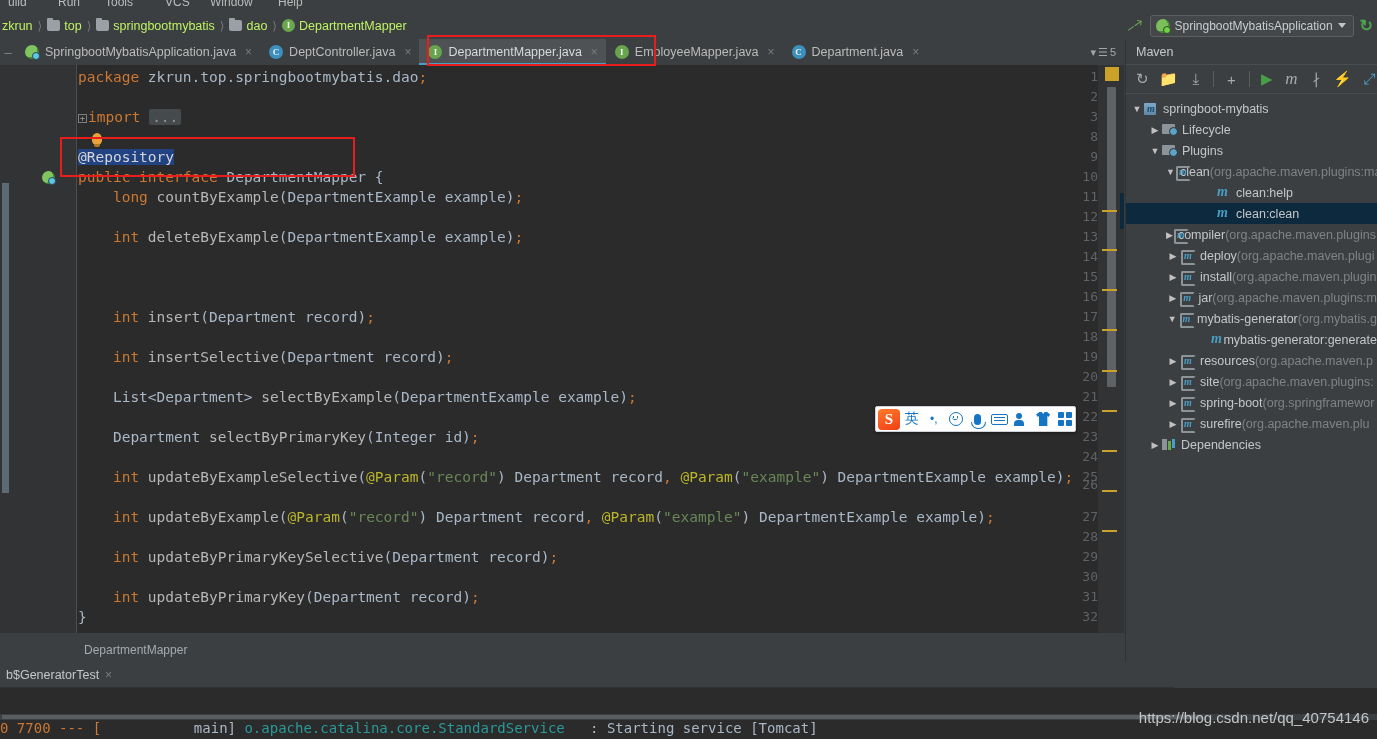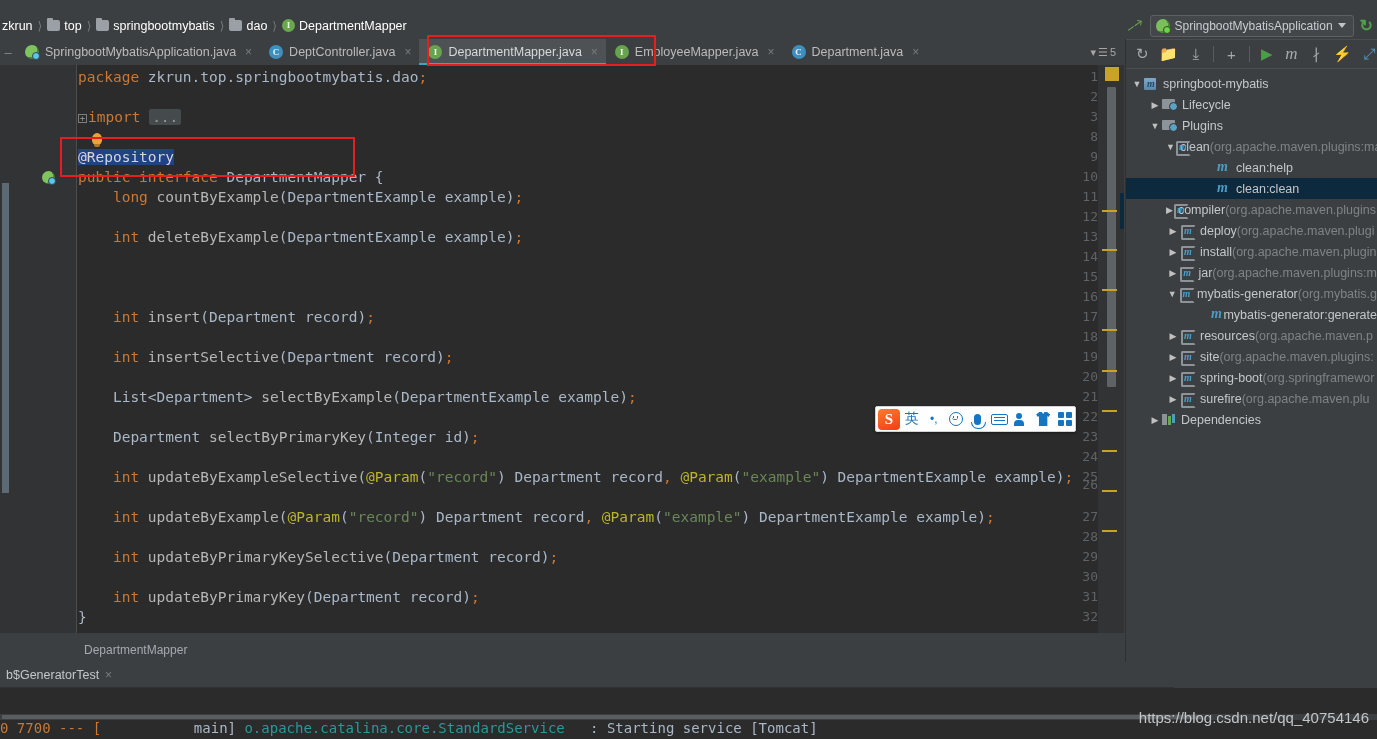--- a/index.html
+++ b/index.html
@@ -21,21 +21,21 @@
     position: absolute; top: -5px; white-space: nowrap;
   }
 
   
   .breadcrumb {
     position: absolute; left: 0; top: 13px; width: 1084px; height: 25px;
     background: #3c3f41; display: flex; align-items: center;
     padding-left: 0px; font-size: 12.5px; color: #a9b7c6; overflow: hidden;
   }
   .crumb { display: flex; align-items: center; gap: 4px; padding: 0 2px; white-space: nowrap; }
-  .crumb-text { color: #ffffff; font-size: 12.5px; }
+  .crumb-text { color: #bef264; font-size: 12.5px; }
   .sep { color: #787878; margin: 0 3px; font-size: 12px; }
   .ico-folder {
     width: 13px; height: 11px; background: #9aa0a6; border-radius: 1px 2px 2px 2px;
     position: relative; display: inline-block;
   }
   .ico-folder::before {
     content: ""; position: absolute; left: 0; top: -2px; width: 6px; height: 3px;
     background: #9aa0a6; border-radius: 1px 1px 0 0;
   }
   .ico-iface {
@@ -271,20 +271,28 @@
   .ime-smile::before{content:"";position:absolute;left:3px;top:3px;width:1.5px;height:1.5px;background:#1475c4;box-shadow:4px 0 0 #1475c4;}
   .ime-person{width:13px;height:13px;position:relative;}
   .ime-person::before{content:"";position:absolute;left:1px;top:0;width:6px;height:6px;border-radius:50%;background:#1475c4;}
   .ime-person::after{content:"";position:absolute;left:-1px;top:7px;width:10px;height:6px;border-radius:4px 4px 0 0;background:#1475c4;}
 </style>
 </head>
 <body>
 
 <div id="app">
 
+  <div class="menubar">
+    <span class="mi" style="left:8px">uild</span>
+    <span class="mi" style="left:58px">Run</span>
+    <span class="mi" style="left:105px">Tools</span>
+    <span class="mi" style="left:165px">VCS</span>
+    <span class="mi" style="left:210px">Window</span>
+    <span class="mi" style="left:278px">Help</span>
+  </div>
 
   <div class="breadcrumb">
     <span class="crumb">
       <span class="crumb-text">zkrun</span>
     </span>
     <span class="sep">⟩</span>
     <span class="crumb">
       <span class="ico-folder"></span>
       <span class="crumb-text">top</span>
     </span>
@@ -429,20 +437,21 @@
       <div style="position:absolute;left:22px;top:128px;width:4px;height:36px;background:#0d293e"></div>
     </div>
 
   </div>
 
   <div class="editor-status">
     <span>DepartmentMapper</span>
   </div>
 
   <div class="maven">
+    <div class="maven-title">Maven</div>
     <div class="maven-toolbar">
       <span class="mtb-ico">↻</span>
       <span class="mtb-ico">📁</span>
       <span class="mtb-ico">⤓</span>
       <span class="mtb-div"></span>
       <span class="mtb-ico">+</span>
       <span class="mtb-div"></span>
       <span class="mtb-ico" style="color:#4a9e4a">▶</span>
       <span class="mtb-ico" style="font-style:italic;font-family:'Liberation Serif',serif;font-size:17px">m</span>
       <span class="mtb-ico">∤</span>

